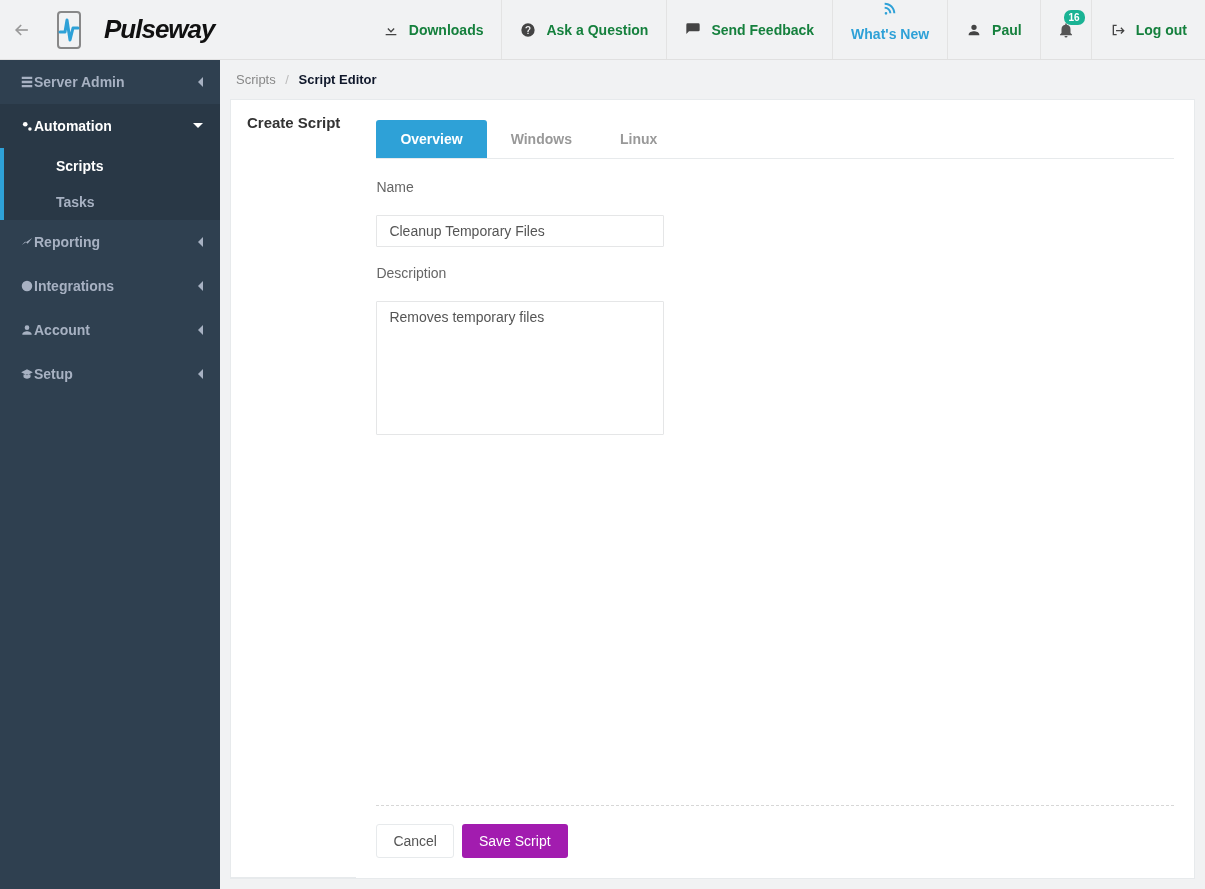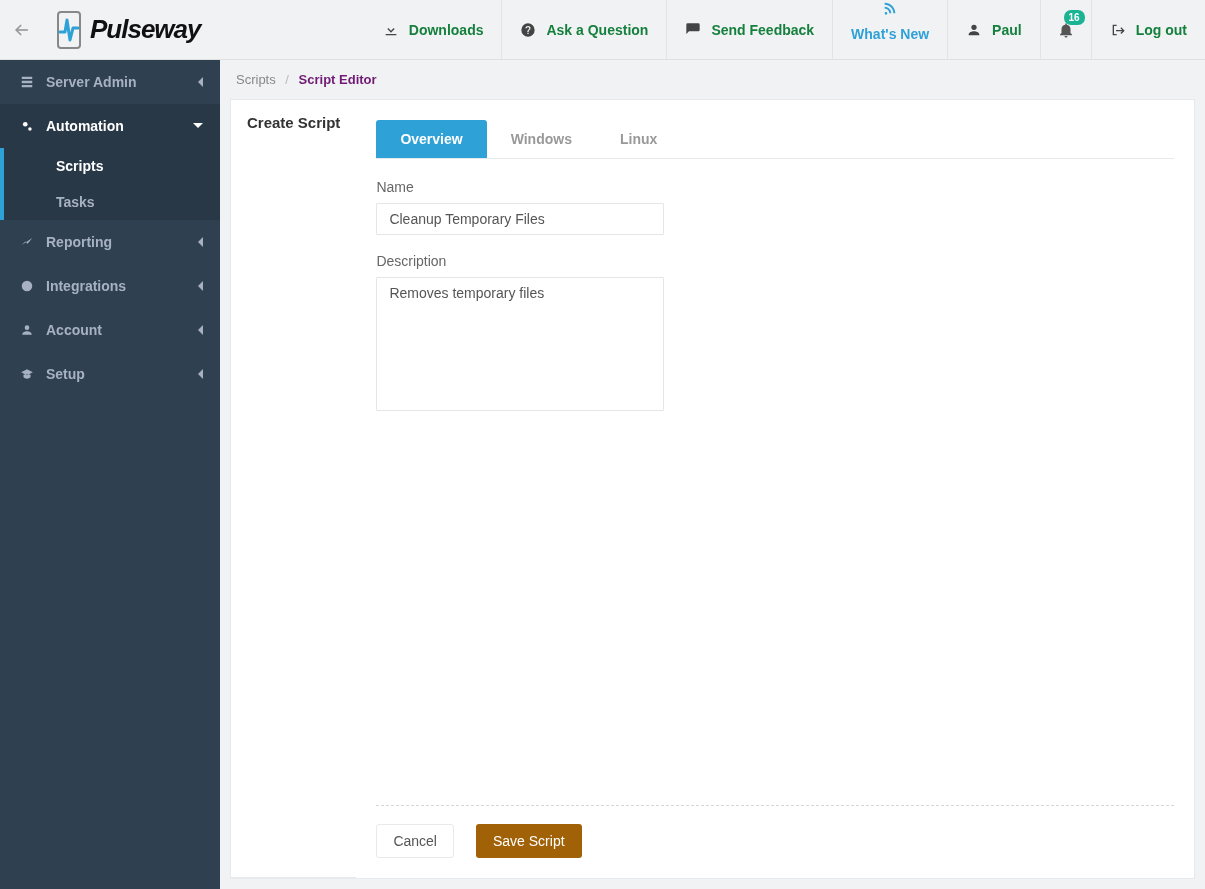--- a/index.html
+++ b/index.html
@@ -38,21 +38,21 @@
     align-items: center;
     padding: 0 10px;
   }
   .logo svg { display: block; }
   .logo-text {
     font-style: italic;
     font-weight: 900;
     font-size: 26px;
     color: #111;
     letter-spacing: -1px;
-    margin-left: 6px;
+    margin-left: 20px;
   }
   .topbar-spacer { flex: 1; }
   .topbar-item {
     display: flex;
     align-items: center;
     padding: 0 18px;
     border-left: 1px solid #e3e3e3;
     color: #15803d;
     font-weight: 600;
     cursor: pointer;
@@ -92,21 +92,21 @@
     background: #2f4050;
     color: #a7b1c2;
     flex-shrink: 0;
   }
   .nav-item {
     display: flex;
     align-items: center;
     padding: 14px 20px;
     cursor: pointer;
     position: relative;
-    gap: 12px;
+    gap: 0;
     font-weight: 600;
     color: #a7b1c2;
   }
   .nav-item .chev {
     position: absolute;
     right: 16px;
     top: 50%;
     transform: translateY(-50%);
   }
   .nav-item.active-parent {
@@ -136,21 +136,21 @@
     flex-direction: column;
     overflow: hidden;
   }
   .breadcrumb {
     padding: 12px 16px;
     font-size: 13px;
     color: #888;
   }
   .breadcrumb a { color: #888; text-decoration: none; }
   .breadcrumb .sep { margin: 0 6px; color: #bbb; }
-  .breadcrumb .current { color: #701a75; font-weight: 600; }
+  .breadcrumb .current { color: #0f172a; font-weight: 600; }
 
   .panel {
     background: #fff;
     border: 1px solid #e7eaec;
     margin: 0 10px 10px 10px;
     flex: 1;
     display: flex;
     flex-direction: row;
   }
   .panel-header {
@@ -191,45 +191,46 @@
   }
   .form-input, .form-textarea {
     width: 100%;
     padding: 7px 12px;
     border: 1px solid #e5e6e7;
     border-radius: 1px;
     font-size: 14px;
     font-family: inherit;
     color: #555;
     background: #fff;
+    margin-top: 12px;
   }
   .form-textarea { height: 134px; resize: none; }
 
   .panel-footer {
     border-top: 1px dashed #d7d7d7;
     padding-top: 18px;
     margin-top: auto;
     display: flex;
-    gap: 22px;
+    gap: 8px;
   }
   .btn {
     padding: 8px 16px;
     border-radius: 3px;
     font-size: 14px;
     cursor: pointer;
     border: 1px solid transparent;
     font-family: inherit;
   }
   .btn-default {
     background: #fff;
     border-color: #e7eaec;
     color: #555;
   }
   .btn-primary {
-    background: #a16207;
+    background: #a21caf;
     color: #fff;
   }
 </style>
 </head>
 <body>
 
 <div class="topbar">
   <div class="topbar-left">
     <div class="back-btn">
       <svg class="icon" width="20" height="20" viewBox="0 0 24 24" fill="none" stroke="currentColor" stroke-width="2">

